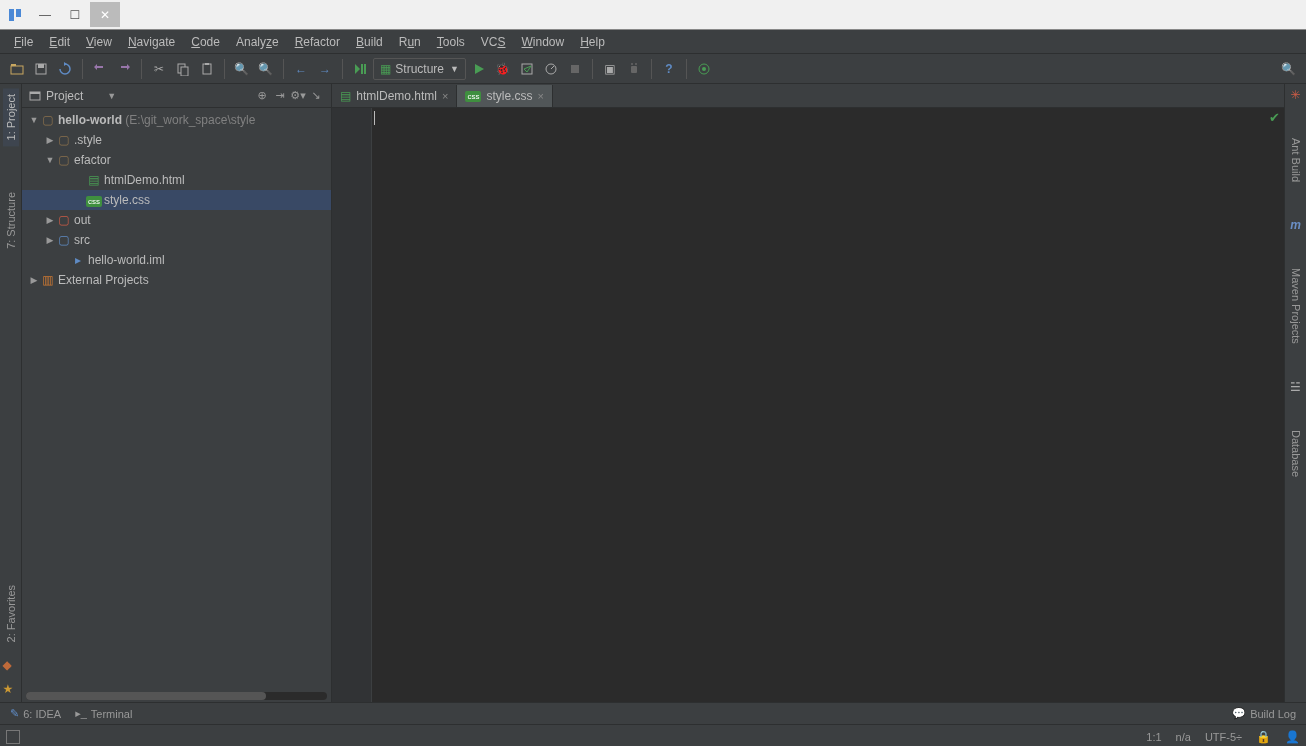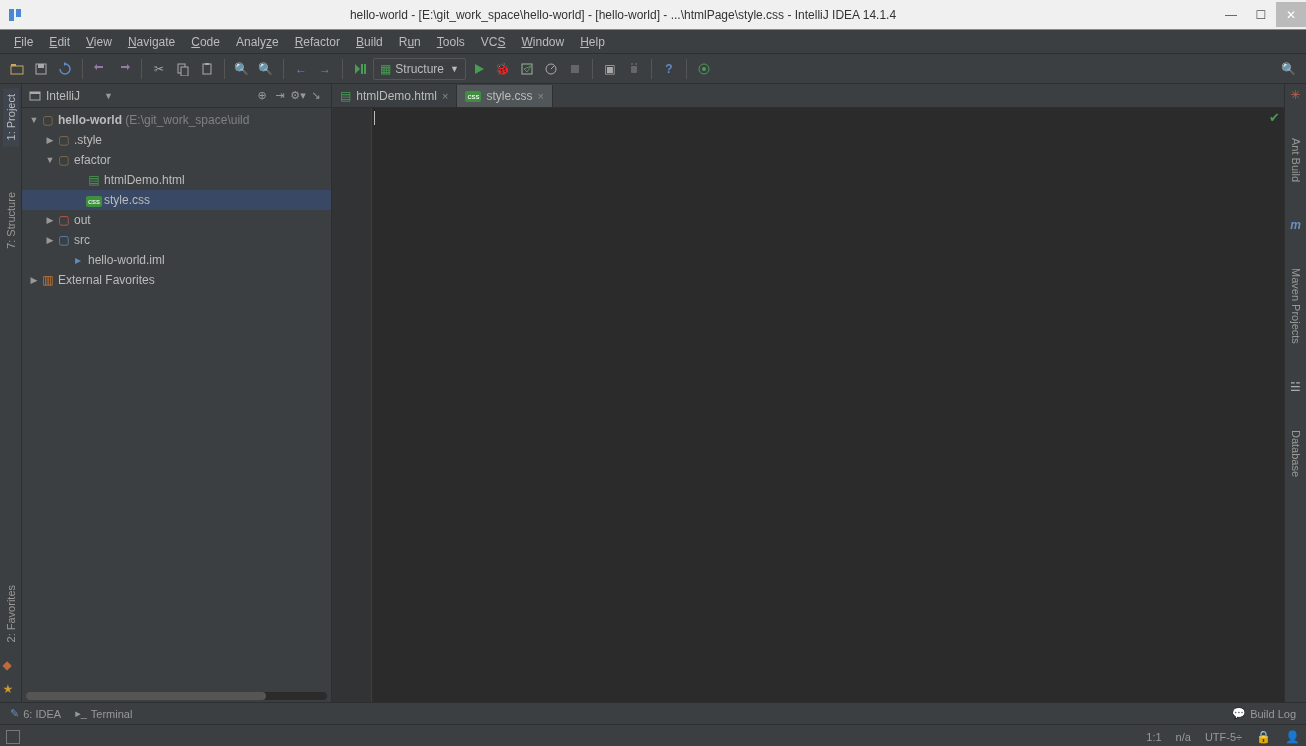--- a/index.html
+++ b/index.html
@@ -91,21 +91,20 @@
 </head>
 <body>
 
 <div class="titlebar">
   <div class="app-icon">
     <svg width="16" height="16" viewBox="0 0 16 16">
         <rect x="2" y="2" width="5" height="12" fill="#4a88d6"></rect>
         <rect x="9" y="2" width="5" height="8" fill="#4a88d6"></rect>
       </svg>
   </div>
-  <div class="title">hello-world - [E:\git_work_space\hello-world] - [hello-world] - ...\htmlPage\style.css - IntelliJ IDEA 14.1.4</div>
   <div class="win-controls">
     <div class="win-btn">—</div>
     <div class="win-btn">☐</div>
     <div class="win-btn close">✕</div>
   </div>
 </div>
 
 <div class="menubar">
   <div class="menu-item"><span class="u">F</span>ile</div>
   <div class="menu-item"><span class="u">E</span>dit</div>
@@ -242,34 +241,34 @@
     </div>
   </div>
 
   <div class="project-panel">
     <div class="panel-header">
       <span class="label">
         <svg width="14" height="14">
             <rect x="2" y="3" width="10" height="8" fill="none" stroke="#aaa"></rect>
             <rect x="2" y="3" width="10" height="2" fill="#aaa"></rect>
           </svg>
-        <span>IntelliJ</span>
+        <span>Project</span>
       </span>
       <span class="chev">▼</span>
       <div class="spacer"></div>
       <div class="hbtn">⊕</div>
       <div class="hbtn">⇥</div>
       <div class="hbtn">⚙▾</div>
       <div class="hbtn">↘</div>
     </div>
     <div class="tree">
       <div class="tree-row">
         <span class="arrow">▼</span>
         <span class="ticon folder-ic">▢</span>
-        <span class="tlabel"><b>hello-world</b> <span class="dim">(E:\git_work_space\uild</span></span>
+        <span class="tlabel"><b>hello-world</b> <span class="dim">(E:\git_work_space\style</span></span>
       </div>
       <div class="tree-row" style="padding-left:22px">
         <span class="arrow">▶</span>
           <span class="ticon folder-ic">▢</span>
           <span class="tlabel">.style</span>
       </div>
       <div class="tree-row" style="padding-left:22px">
         <span class="arrow">▼</span>
           <span class="ticon folder-ic">▢</span>
           <span class="tlabel">efactor</span>
@@ -295,21 +294,21 @@
           <span class="tlabel">src</span>
       </div>
       <div class="tree-row" style="padding-left:36px">
         <span class="arrow"></span>
           <span class="ticon file-iml">▸</span>
           <span class="tlabel">hello-world.iml</span>
       </div>
       <div class="tree-row" style="padding-left:6px">
         <span class="arrow">▶</span>
           <span class="ticon" style="color:#cc7832">▥</span>
-          <span class="tlabel">External Favorites</span>
+          <span class="tlabel">External Projects</span>
       </div>
     </div>
     <div class="scrollbar-h">
         <div class="thumb"></div>
       </div>
   </div>
 
   <div class="editor-area">
     <div class="editor-tabs">
       <div class="editor-tab">

